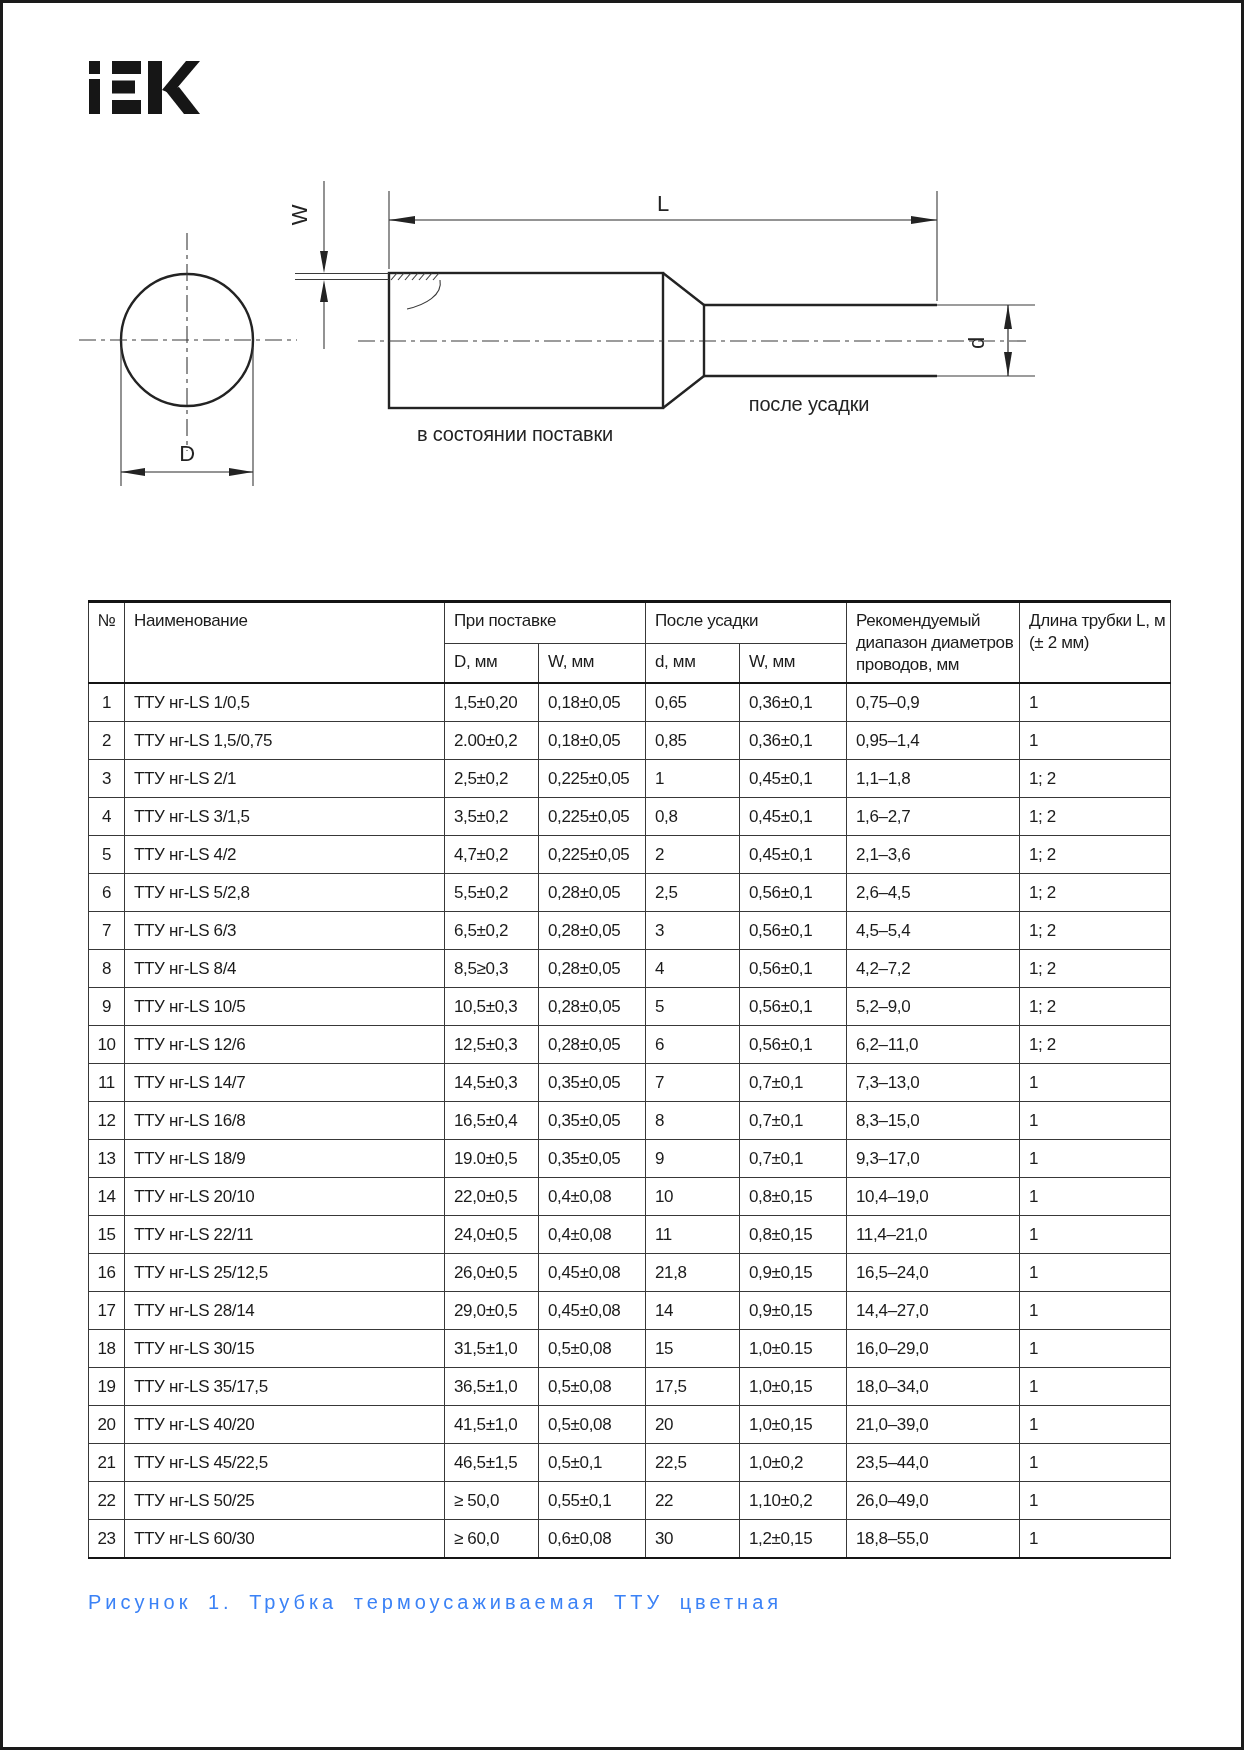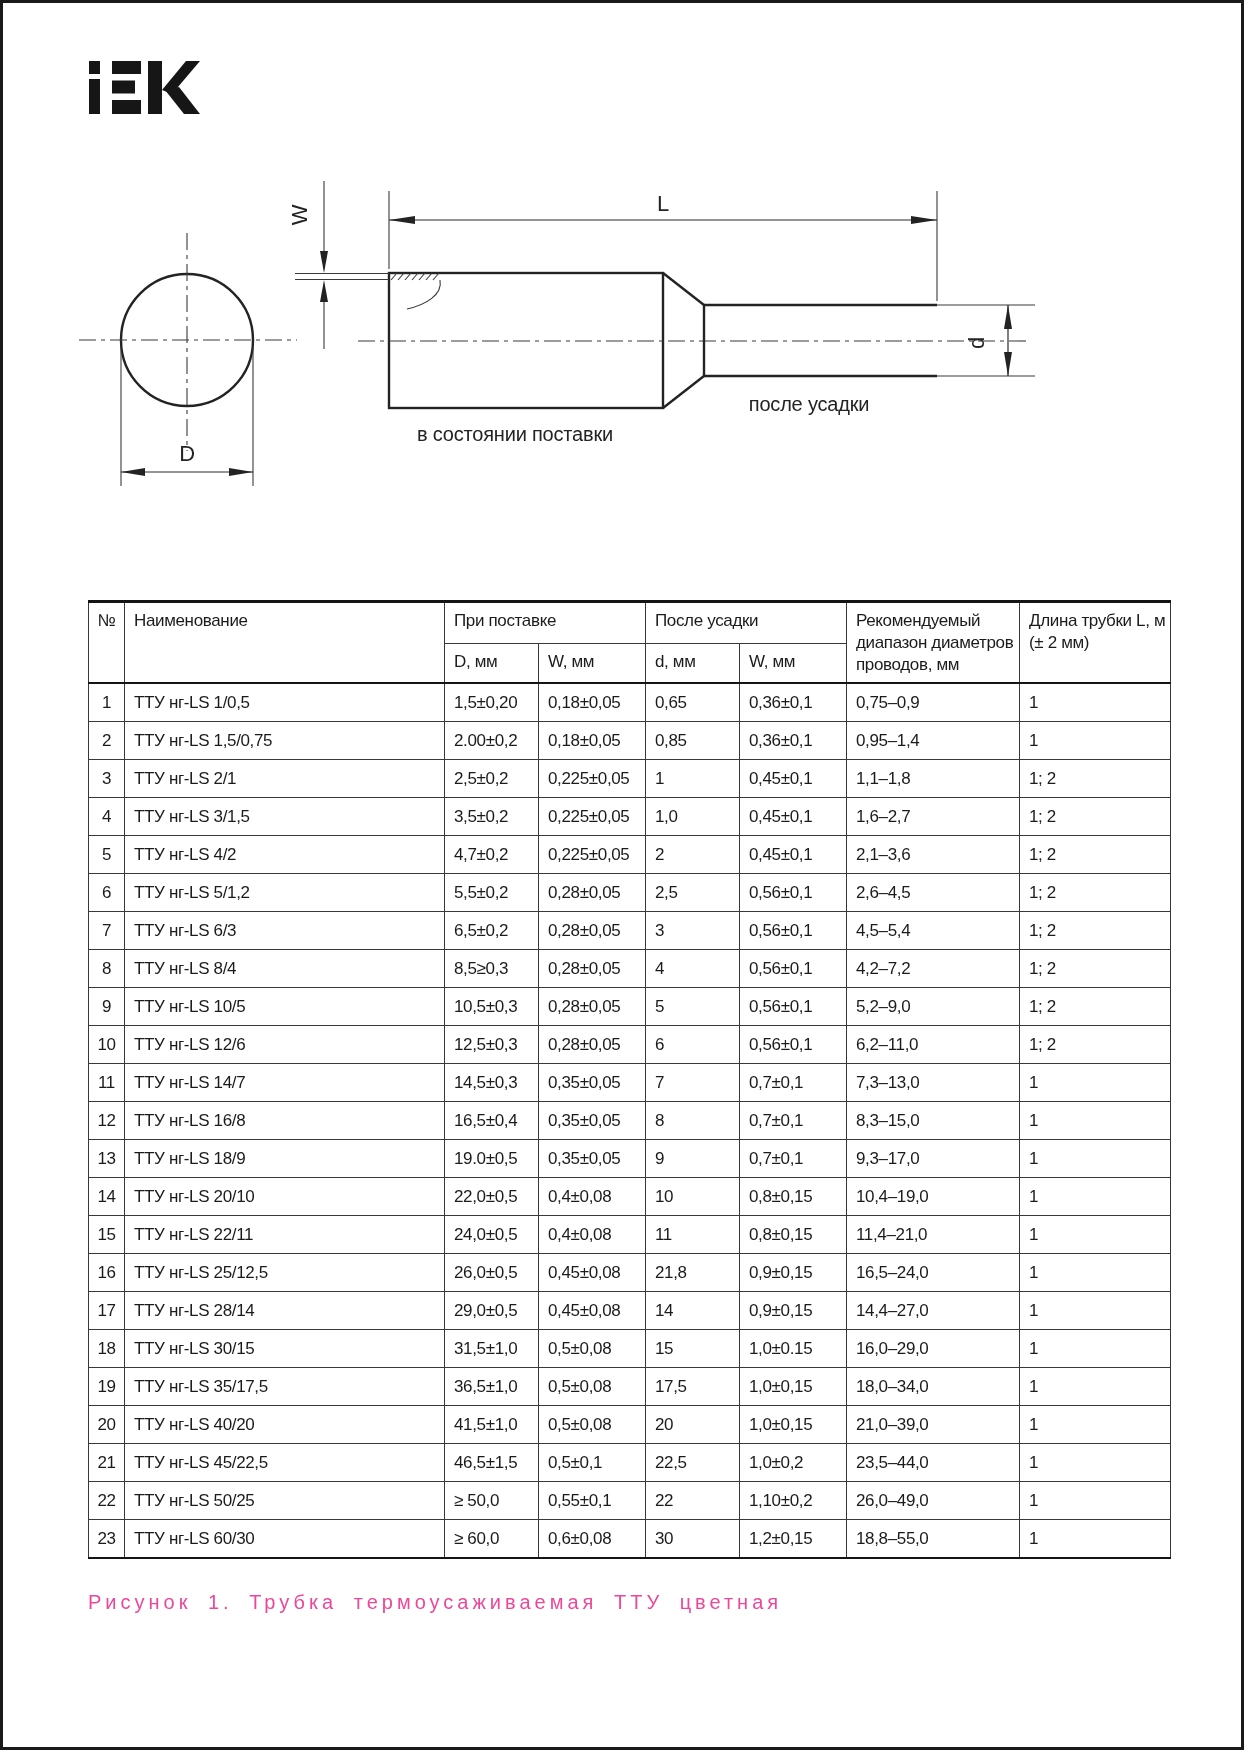--- a/index.html
+++ b/index.html
@@ -50,21 +50,21 @@
   .spec-table tbody td{height:37px;vertical-align:middle;}
   .spec-table .c0{text-align:center;padding-left:2px;}
   
   .w-num{width:36px;}  .w-name{width:320px;}
   .w-sd{width:94px;}   .w-sw{width:107px;}
   .w-hd{width:94px;}   .w-hw{width:107px;}
   .w-range{width:173px;} .w-len{width:151px;}
   
   .caption{
     position:absolute;left:85px;top:1588px;
-    font-size:20px;letter-spacing:4px;word-spacing:7px;color:#ec4899;
+    font-size:20px;letter-spacing:4px;word-spacing:7px;color:#3b82f6;
   }
 </style>
 </head>
 <body>
 
 <div class="page">
 
   <svg class="logo" viewBox="0 0 111 53" role="img" aria-label="IEK">
     <rect x="0" y="0" width="11" height="13"></rect>
     <rect x="0" y="18" width="11" height="35"></rect>
@@ -191,38 +191,38 @@
           <td class="c4">1</td>
           <td class="c5">0,45±0,1</td>
           <td class="c6">1,1–1,8</td>
           <td class="c7">1; 2</td>
         </tr>
         <tr>
           <td class="c0">4</td>
           <td class="c1">ТТУ нг-LS 3/1,5</td>
           <td class="c2">3,5±0,2</td>
           <td class="c3">0,225±0,05</td>
-          <td class="c4">1,0</td>
+          <td class="c4">0,8</td>
           <td class="c5">0,45±0,1</td>
           <td class="c6">1,6–2,7</td>
           <td class="c7">1; 2</td>
         </tr>
         <tr>
           <td class="c0">5</td>
           <td class="c1">ТТУ нг-LS 4/2</td>
           <td class="c2">4,7±0,2</td>
           <td class="c3">0,225±0,05</td>
           <td class="c4">2</td>
           <td class="c5">0,45±0,1</td>
           <td class="c6">2,1–3,6</td>
           <td class="c7">1; 2</td>
         </tr>
         <tr>
           <td class="c0">6</td>
-          <td class="c1">ТТУ нг-LS 5/1,2</td>
+          <td class="c1">ТТУ нг-LS 5/2,8</td>
           <td class="c2">5,5±0,2</td>
           <td class="c3">0,28±0,05</td>
           <td class="c4">2,5</td>
           <td class="c5">0,56±0,1</td>
           <td class="c6">2,6–4,5</td>
           <td class="c7">1; 2</td>
         </tr>
         <tr>
           <td class="c0">7</td>
           <td class="c1">ТТУ нг-LS 6/3</td>

